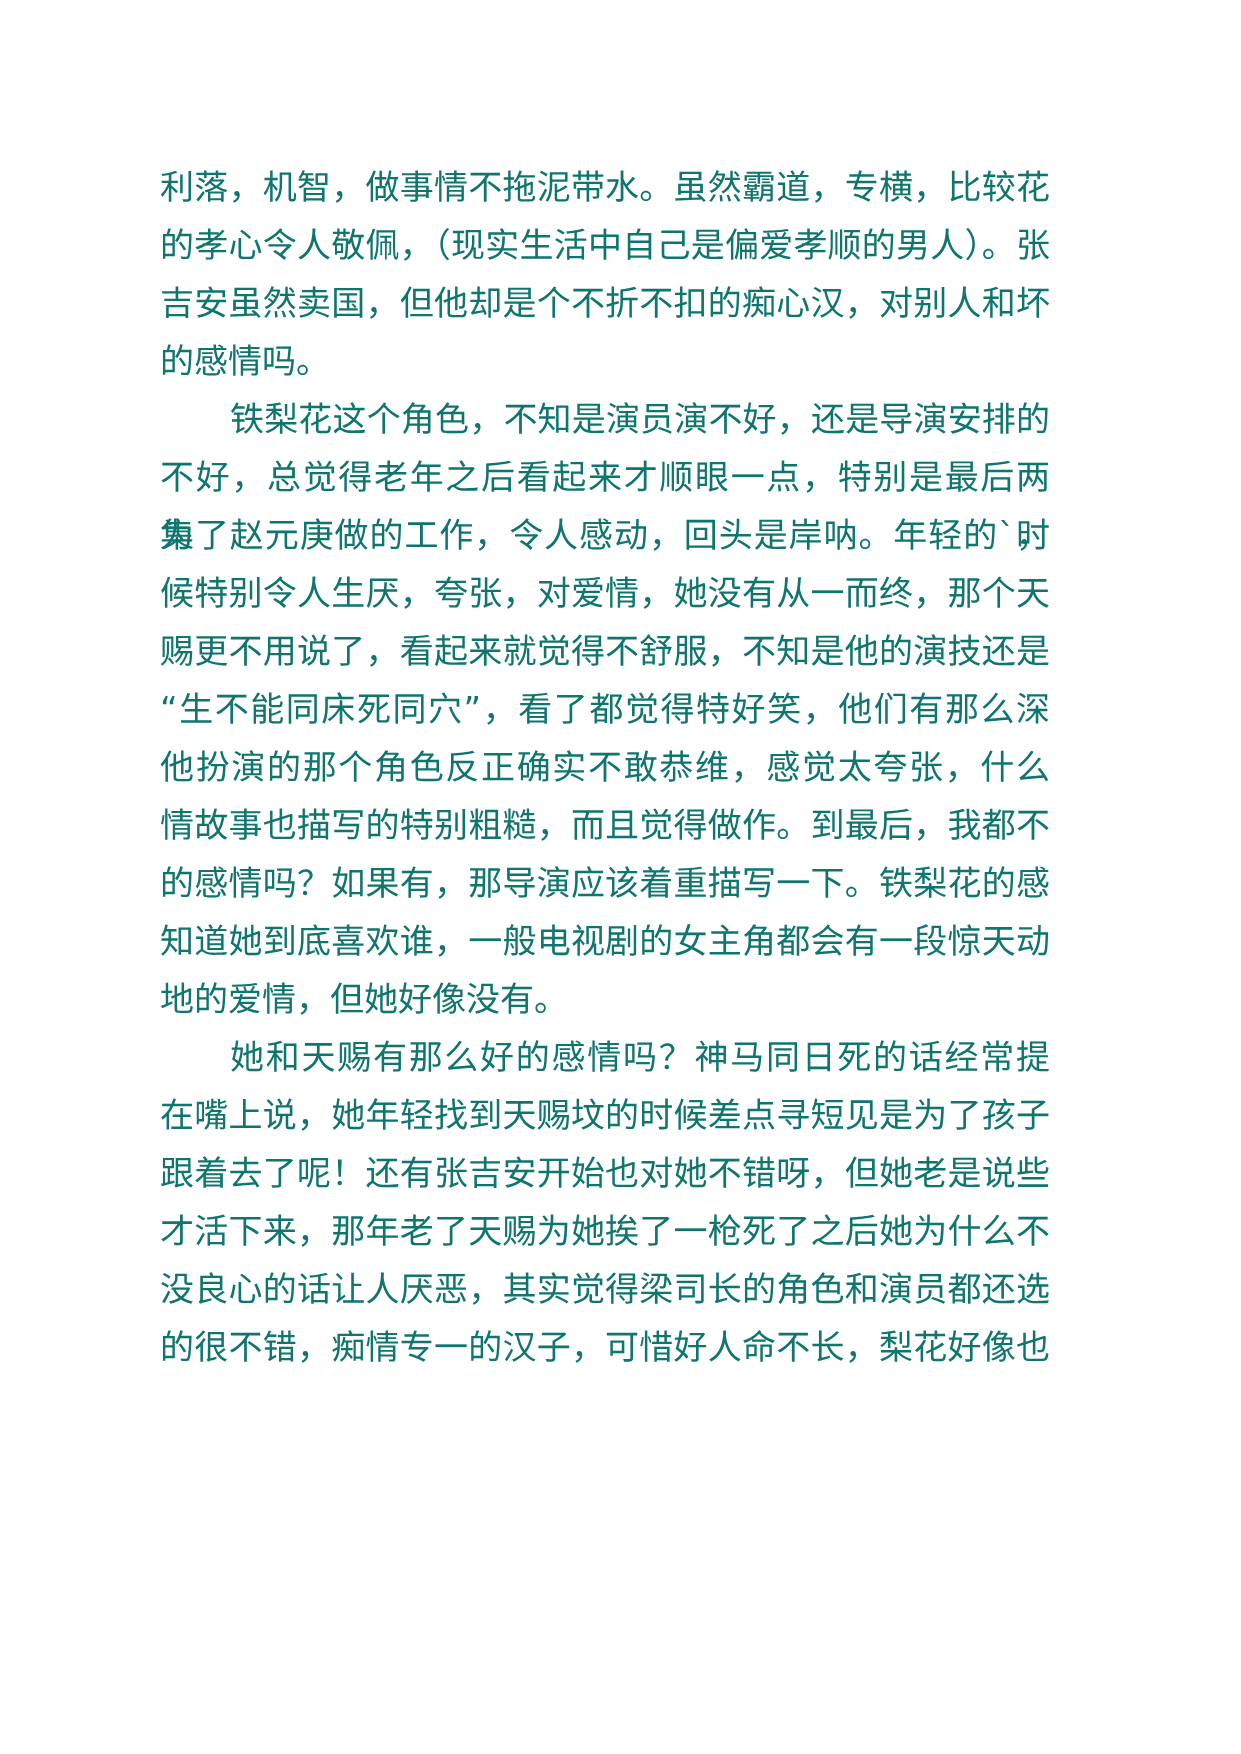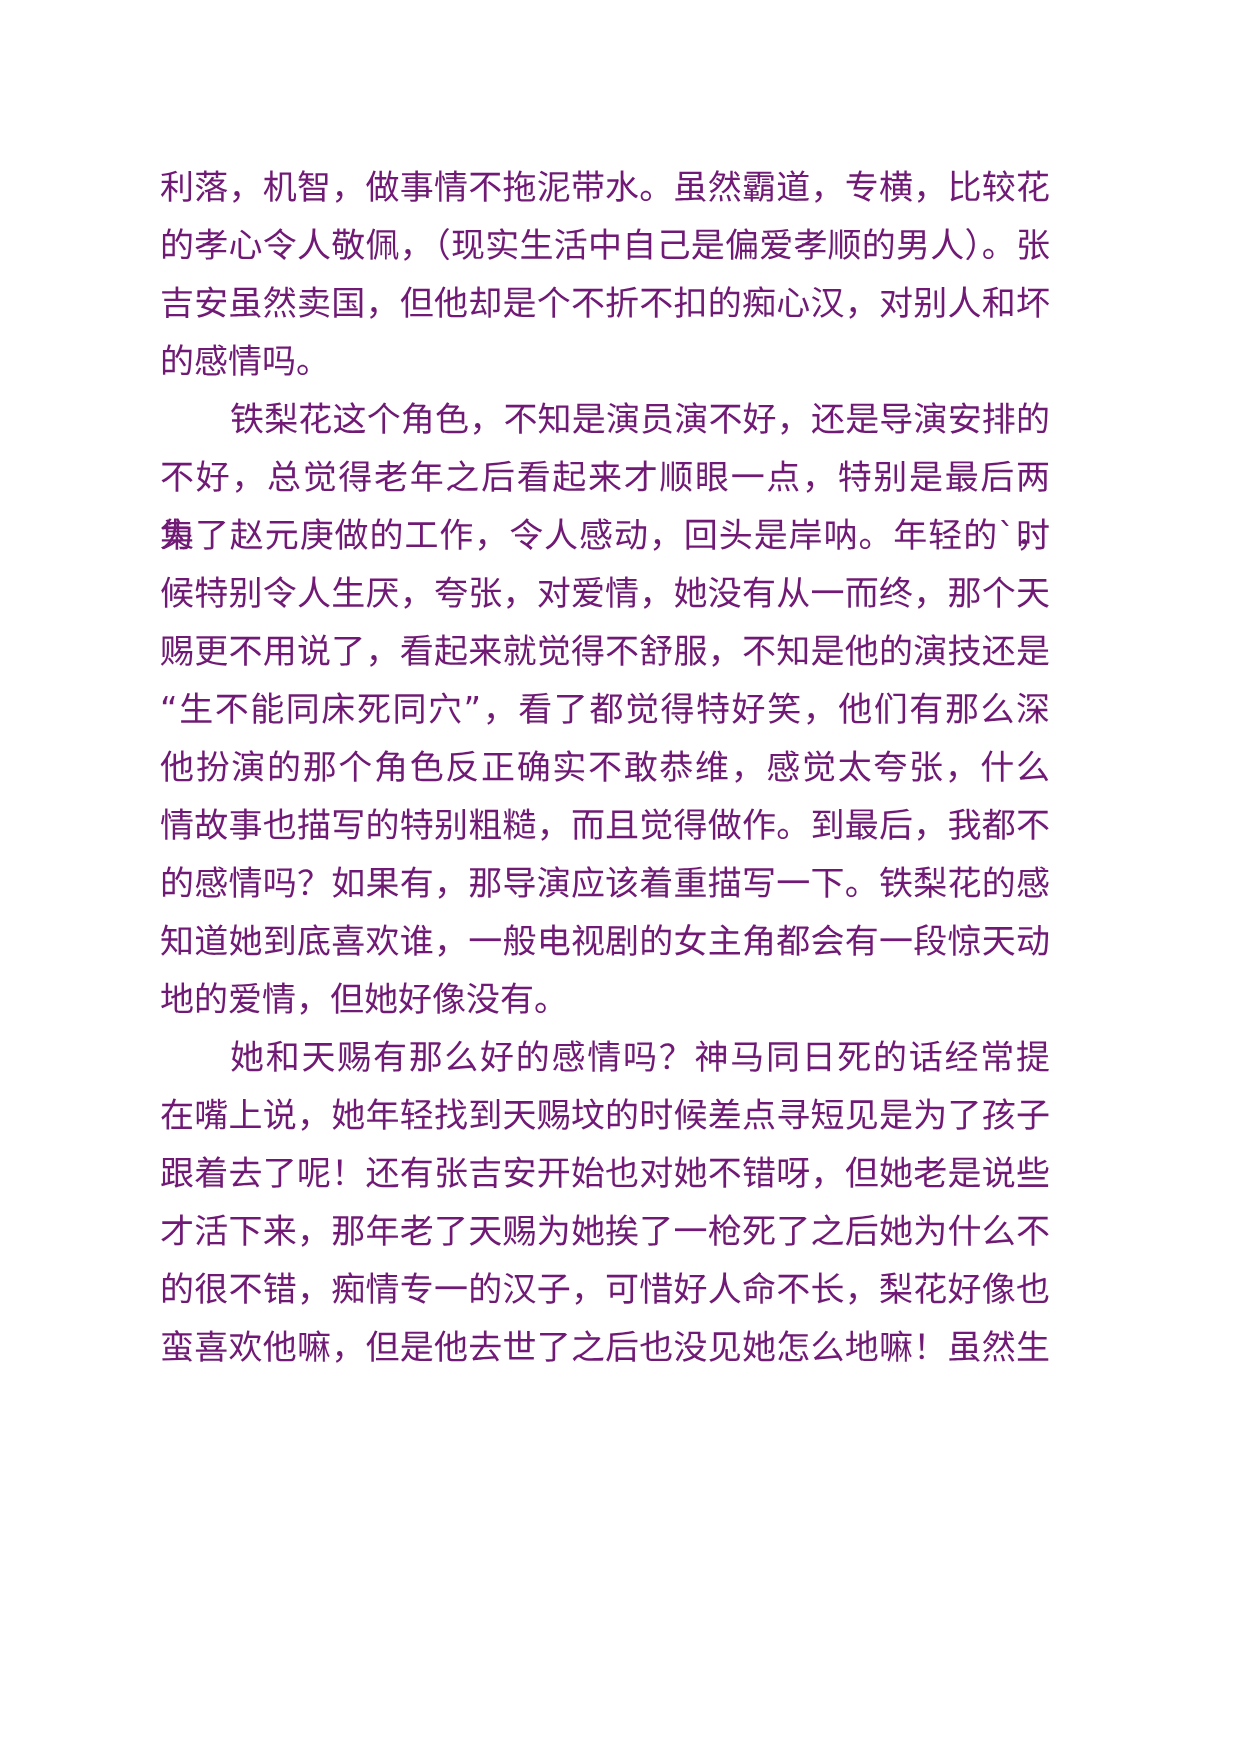--- a/index.html
+++ b/index.html
@@ -41,21 +41,21 @@
     text-align-last: justify;
   }
   .line.indent {
     text-indent: 70px;
   }
 </style>
 </head>
 <body>
 
 <div class="page">
-  <div class="text-block" style="color: #701a75;">
+  <div class="text-block" style="color: #0f766e;">
       <div class="paragraph">
         <div class="line fill">利落，机智，做事情不拖泥带水。虽然霸道，专横，比较花</div>
         <div class="line fill">的孝心令人敬佩，（现实生活中自己是偏爱孝顺的男人）。张</div>
         <div class="line fill">吉安虽然卖国，但他却是个不折不扣的痴心汉，对别人和坏</div>
         <div class="line">的感情吗。</div>
       </div>
       <div class="paragraph">
         <div class="line fill indent">铁梨花这个角色，不知是演员演不好，还是导演安排的</div>
         <div class="line fill">不好，总觉得老年之后看起来才顺眼一点，特别是最后两集，</div>
         <div class="line fill">为了赵元庚做的工作，令人感动，回头是岸呐。年轻的`时</div>
@@ -66,17 +66,17 @@
         <div class="line fill">情故事也描写的特别粗糙，而且觉得做作。到最后，我都不</div>
         <div class="line fill">的感情吗？如果有，那导演应该着重描写一下。铁梨花的感</div>
         <div class="line fill">知道她到底喜欢谁，一般电视剧的女主角都会有一段惊天动</div>
         <div class="line">地的爱情，但她好像没有。</div>
       </div>
       <div class="paragraph">
         <div class="line fill indent">她和天赐有那么好的感情吗？神马同日死的话经常提</div>
         <div class="line fill">在嘴上说，她年轻找到天赐坟的时候差点寻短见是为了孩子</div>
         <div class="line fill">跟着去了呢！还有张吉安开始也对她不错呀，但她老是说些</div>
         <div class="line fill">才活下来，那年老了天赐为她挨了一枪死了之后她为什么不</div>
+        <div class="line fill">没良心的话让人厌恶，其实觉得梁司长的角色和演员都还选</div>
         <div class="line fill">的很不错，痴情专一的汉子，可惜好人命不长，梨花好像也</div>
-        <div class="line fill">蛮喜欢他嘛，但是他去世了之后也没见她怎么地嘛！虽然生</div>
       </div>
     </div>
 </div>
 
 </body></html>

